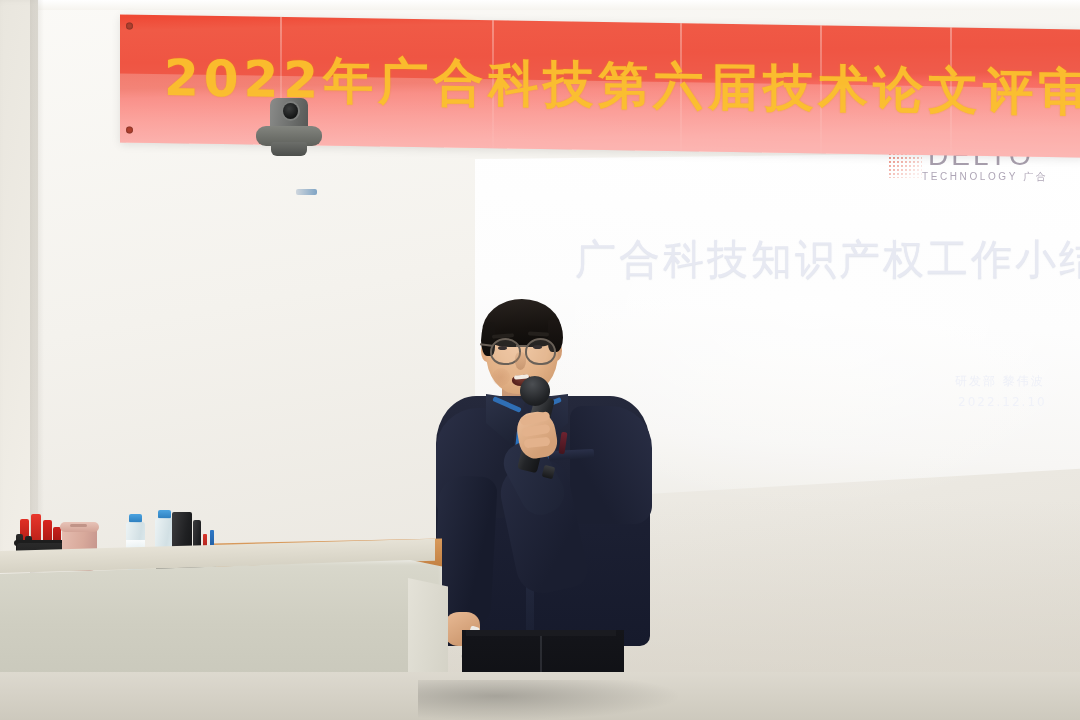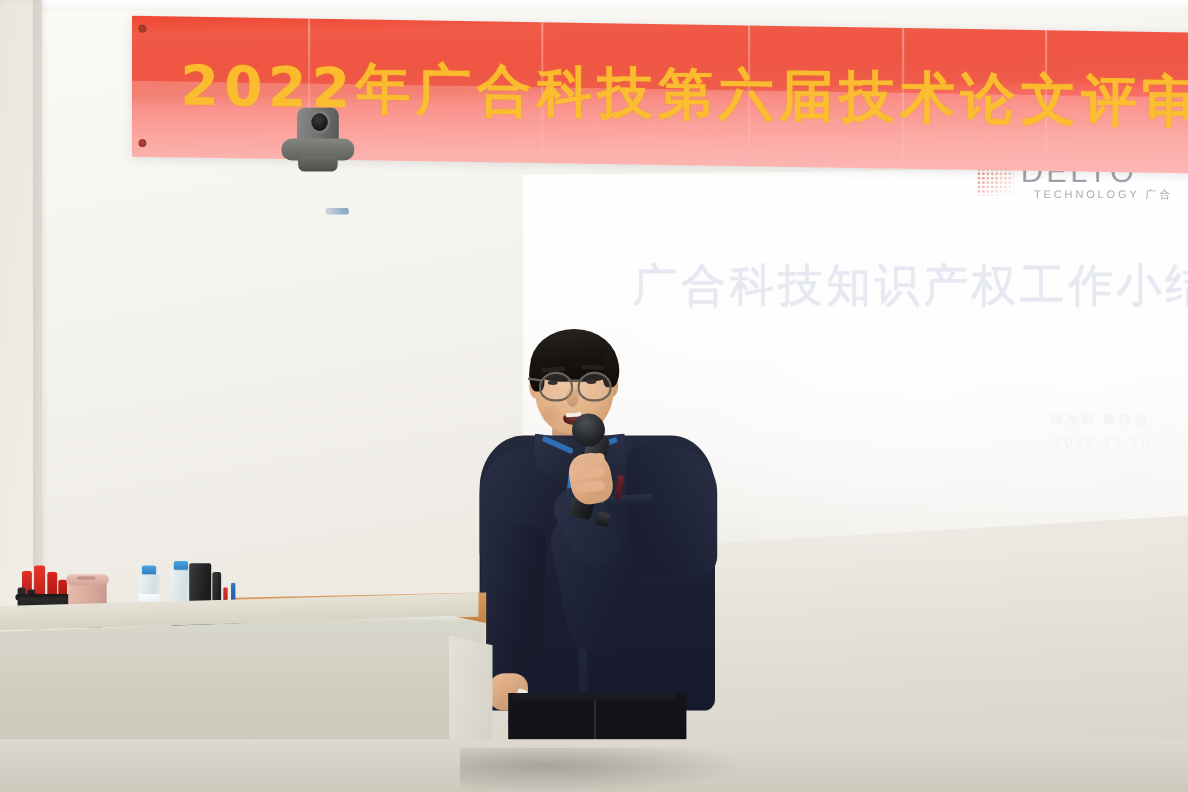--- a/index.html
+++ b/index.html
@@ -139,21 +139,21 @@
     -webkit-mask-image: linear-gradient(145deg, #000 15%, rgba(0,0,0,0.15) 85%);
             mask-image: linear-gradient(145deg, #000 15%, rgba(0,0,0,0.15) 85%);
   }
   .logo-name {
     position: absolute; left: 40px; top: 0;
     font-family: "Liberation Sans", sans-serif;
     font-size: 28px; letter-spacing: 3px; font-weight: 500;
     color: #8b7f92; opacity: 0.75; white-space: nowrap;
   }
   .logo-sub {
-    position: absolute; left: 52px; top: 30px;
+    position: absolute; left: 34px; top: 30px;
     font-family: "Liberation Sans", sans-serif;
     font-size: 10px; letter-spacing: 2.6px;
     color: #9a8fa4; opacity: 0.8; white-space: nowrap;
   }
 
   
   .wood-panel {
     position: absolute; left: 212px; top: 541px; width: 230px; height: 46px;
     background: linear-gradient(180deg,#d89a5c,#c07d3f 70%,#a9682f);
     transform: skewY(-1.2deg);

